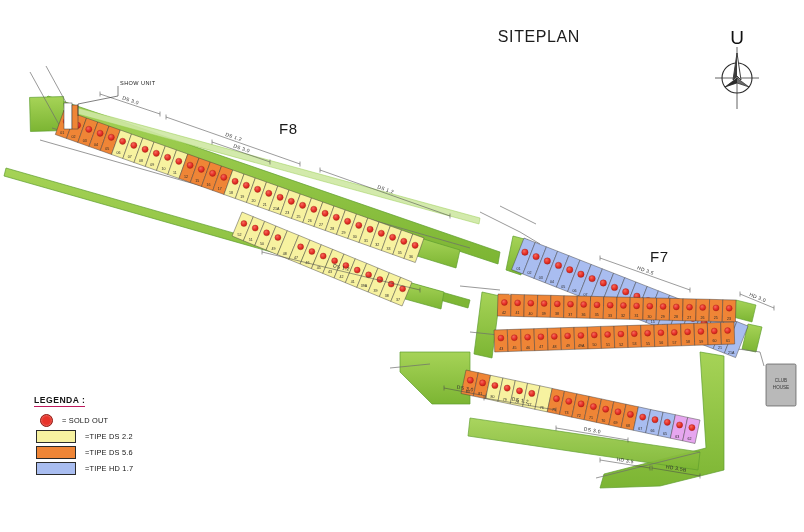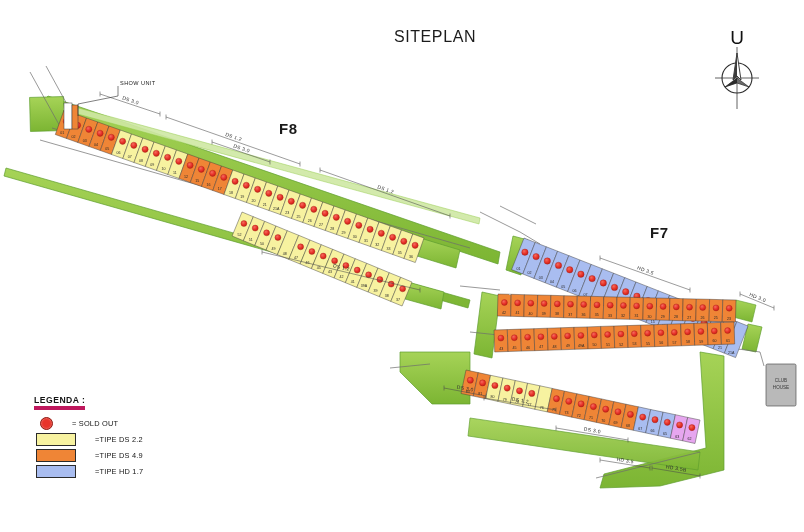--- a/index.html
+++ b/index.html
@@ -9,52 +9,52 @@
     background:#ffffff;
     font-family:"Liberation Sans", sans-serif;
     overflow:hidden;
     position:relative;
   }
   #stage{position:absolute;left:0;top:0;width:804px;height:532px;}
   svg#plan{position:absolute;left:0;top:0;width:804px;height:532px;}
 
   .title-wrap{
     position:absolute;left:290px;top:26px;width:290px;
-    text-align:center;color:#1c1c1c;
+    text-align:right;color:#1c1c1c;
     font-size:16px;letter-spacing:.6px;line-height:22px;
   }
   .title-wrap div{white-space:nowrap;}
 
   .blk-label{
-    position:absolute;font-size:15px;font-weight:bold;color:#1a1a1a;
+    position:absolute;font-size:15px;font-weight:normal;color:#1a1a1a;
     letter-spacing:.5px;
   }
   #lbl-f8{left:279px;top:120px;}
-  #lbl-f7{left:650px;top:224px;}
+  #lbl-f7{left:650px;top:248px;}
 
   .compass{position:absolute;left:713px;top:28px;width:48px;height:86px;}
   .compass .u{
     text-align:center;font-size:19px;color:#111;line-height:19px;
     font-family:"Liberation Sans",sans-serif;
   }
 
   .show-unit{
     position:absolute;left:120px;top:80px;font-size:5.6px;
     color:#1a1a1a;letter-spacing:.4px;white-space:nowrap;
   }
 
   
   .legend{
     position:absolute;left:34px;top:389px;width:165px;color:#141414;
   }
   .legend .lg-title{
     font-size:8.6px;font-weight:bold;letter-spacing:.5px;
-    border-bottom:4px solid #be185d;display:inline-block;padding-bottom:1px;
-  }
-  .lg-row{display:flex;align-items:center;margin-top:7px;height:12px;gap:10px;}
+    border-bottom:1px solid #be185d;display:inline-block;padding-bottom:1px;
+  }
+  .lg-row{display:flex;align-items:center;margin-top:7px;height:12px;}
   .lg-dot{
     width:11px;height:11px;border-radius:50%;
     background:#e8332a;border:1px solid #8d1d16;
     margin-left:6px;
     box-shadow:inset 0 0 2px rgba(255,255,255,.55);
   }
   .lg-swatch{
     width:38px;height:11px;border:1px solid #2b2b2b;margin-left:2px;
   }
   .lg-text{font-size:7.4px;margin-left:9px;white-space:nowrap;letter-spacing:.2px;}
@@ -600,21 +600,21 @@
         <div class="lg-row">
           <div class="lg-dot"></div>
           <div class="lg-text">= SOLD OUT</div>
         </div>
         <div class="lg-row sw">
           <div class="lg-swatch" style="background: rgb(247, 242, 160);"></div>
           <div class="lg-text">=TIPE DS 2.2</div>
         </div>
         <div class="lg-row sw">
           <div class="lg-swatch" style="background: rgb(239, 133, 54);"></div>
-          <div class="lg-text">=TIPE DS 4.9</div>
+          <div class="lg-text">=TIPE DS 5.6</div>
         </div>
         <div class="lg-row sw">
           <div class="lg-swatch" style="background: rgb(169, 189, 240);"></div>
           <div class="lg-text">=TIPE HD 1.7</div>
         </div>
       </div>
   </div>
 
 </div>
 

